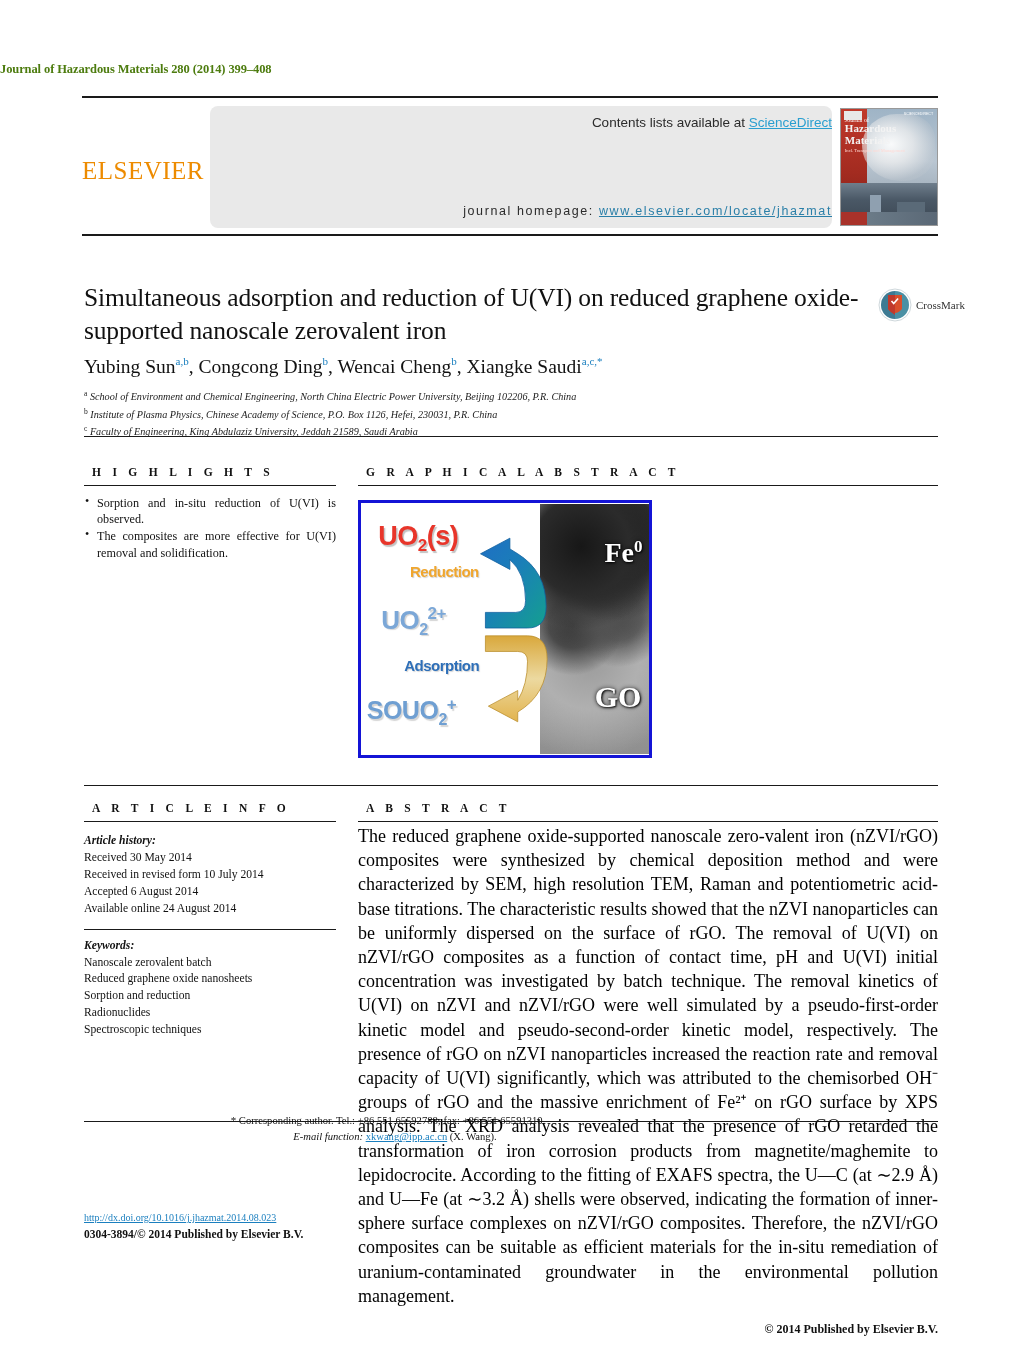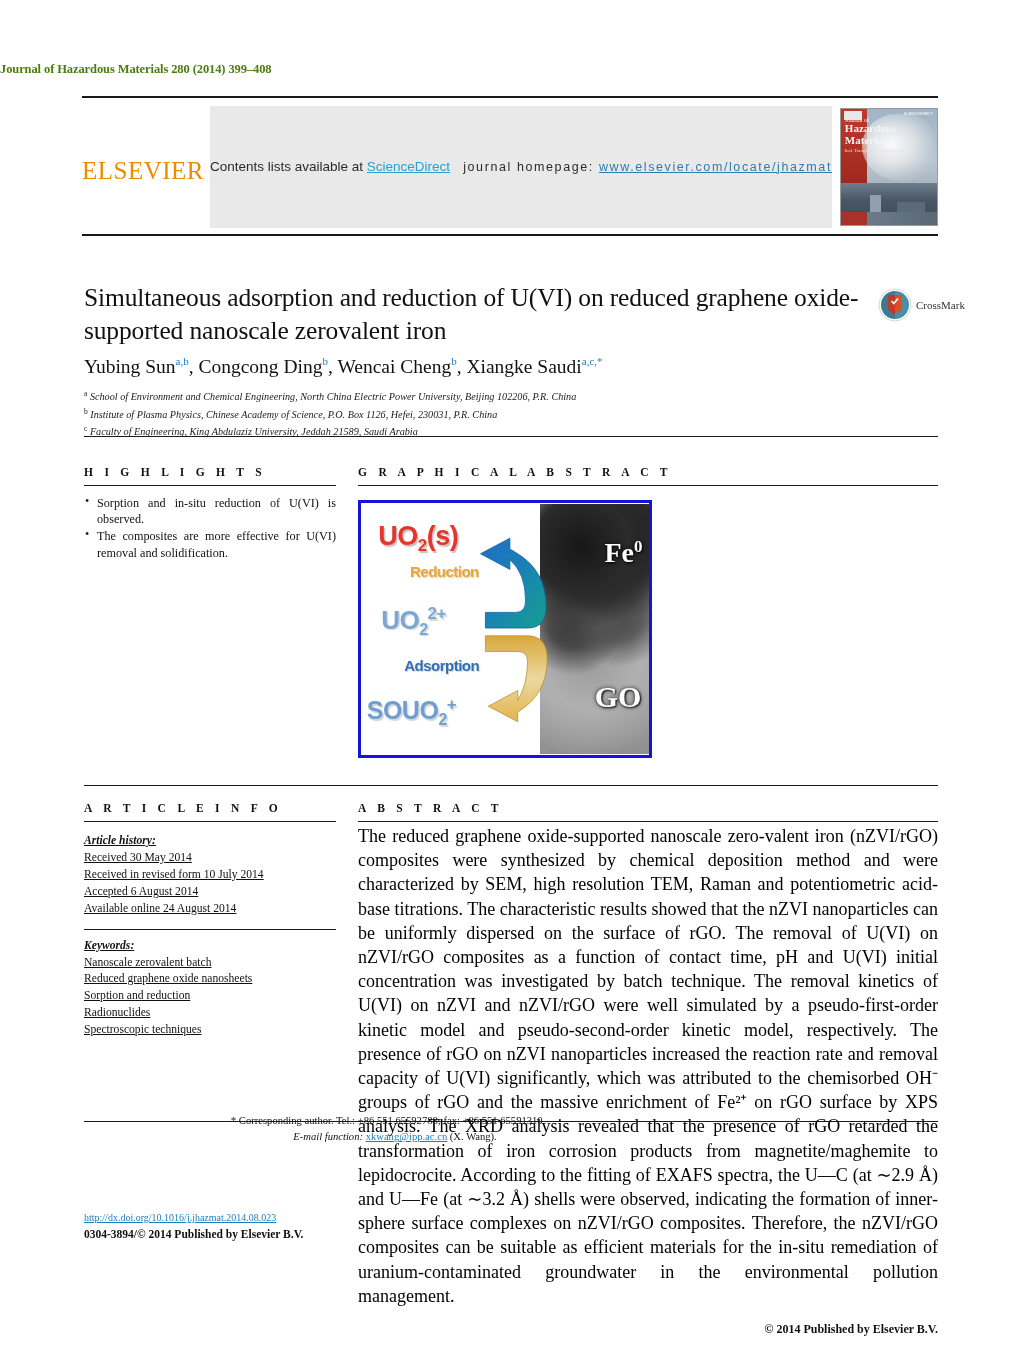--- a/index.html
+++ b/index.html
@@ -68,25 +68,26 @@
     letter-spacing: 0.5px;
     color: #ED8B00;
     line-height: 1;
     margin-top: 1px;
   }
   .masthead-center {
     flex: 1 1 auto;
     background: #e9e9e9;
     margin: 4px 8px 6px 8px;
     display: flex;
-    flex-direction: row;
-    align-items: center;
+    flex-direction: column;
+    align-items: flex-end;
     justify-content: space-between;
     padding: 9px 0 10px 0;
     box-sizing: border-box;
+    border-radius: 8px;
   }
   .contents-line {
     font-family: "Liberation Sans", sans-serif;
     font-size: 13.5px;
     color: #2b2b2b;
   }
   .contents-line .sd-link { color: #2a9fd0; }
   .journal-title {
     font-family: "Liberation Serif", serif;
     font-size: 30px;
@@ -217,20 +218,21 @@
   }
 
   
   .sec-head {
     font-family: "Liberation Serif", serif;
     font-size: 11.5px;
     font-weight: bold;
     letter-spacing: 4.3px;
     color: #111;
     text-transform: uppercase;
+    margin-left: 8px;
   }
   .sec-rule {
     border-top: 1.3px solid #1a1a1a;
     margin-top: 7px;
   }
 
   
   .col-left { position: absolute; left: 84px; width: 252px; }
   .col-right { position: absolute; left: 358px; width: 580px; }
 
@@ -339,21 +341,20 @@
   .ga-souo2 sup { font-size: 17px; }
   .ga-arrows { position:absolute; left:0; top:0; width:100%; height:100%; }
 
   
   .info-block {
     margin-top: 11px;
     font-family: "Liberation Serif", serif;
     font-size: 11.6px;
     line-height: 1.46;
     color: #111;
-    text-decoration: underline;
   }
   .info-block .ital { font-style: italic; font-weight: bold; }
   .info-rule { border-top: 1.2px solid #1a1a1a; margin: 11px 0 8px 0; }
 
   
   .abstract-body {
     margin-top: 2px;
     font-family: "Liberation Serif", serif;
     font-size: 18px;
     line-height: 1.345;

